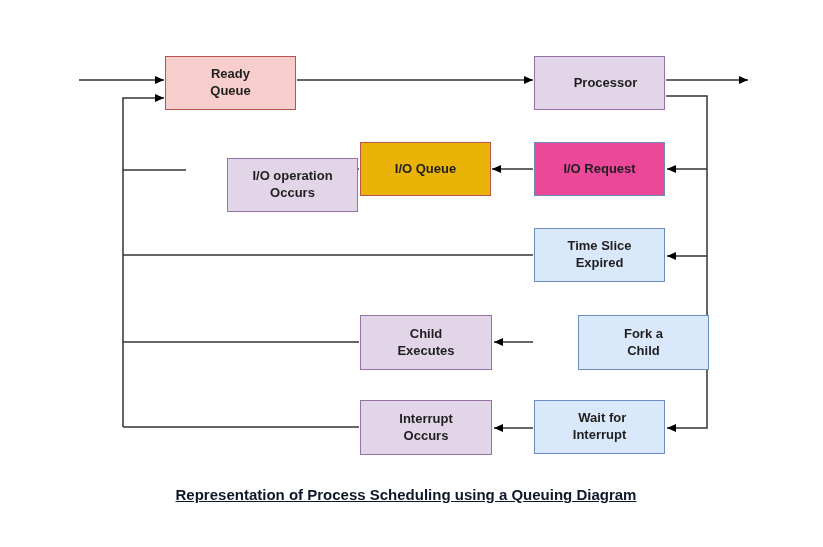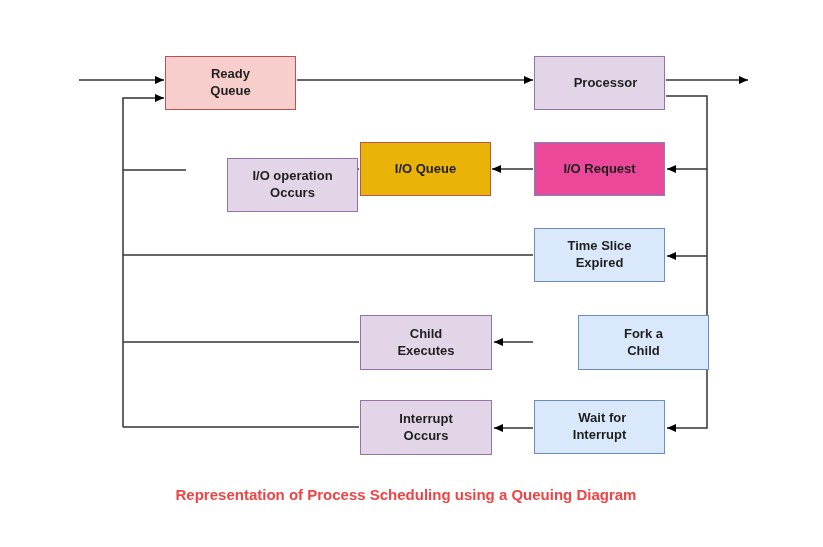--- a/index.html
+++ b/index.html
@@ -47,21 +47,22 @@
   #box-fork-a-child       { left: 534px; top: 315px; width: 131px; height: 55px; margin-left: 44px; }
   #box-interrupt-occurs   { left: 360px; top: 400px; width: 132px; height: 55px; }
   #box-wait-for-interrupt { left: 534px; top: 400px; width: 131px; height: 54px; }
   .caption {
     position: absolute;
     left: 0; top: 486px;
     width: 812px;
     text-align: center;
     font-size: 15px;
     font-weight: bold;
-    color: #ef4444;
+    color: #0f172a;
+    text-decoration: underline;
   }
 </style>
 </head>
 <body>
 
 <div id="canvas">
 
   <svg id="connector-layer" viewBox="0 0 823 547" xmlns="http://www.w3.org/2000/svg">
     <defs>
       <marker id="ah" markerUnits="userSpaceOnUse" markerWidth="12" markerHeight="10" refX="9" refY="4" orient="auto">

